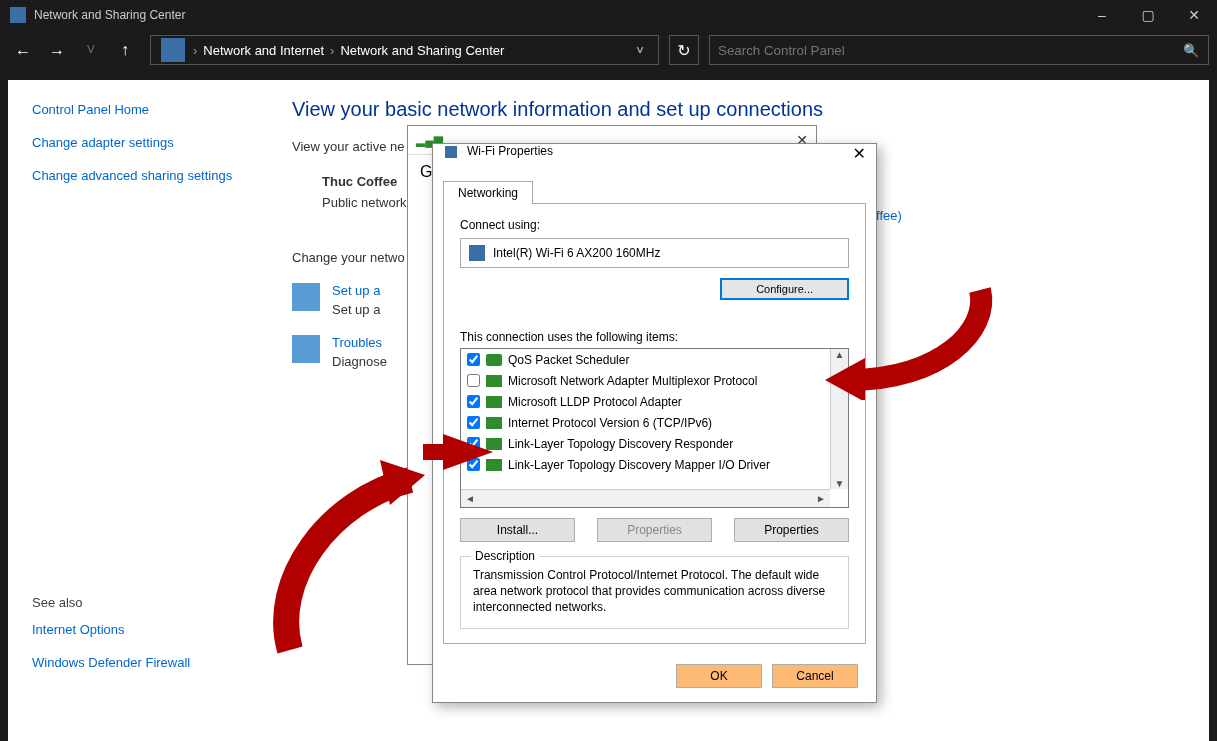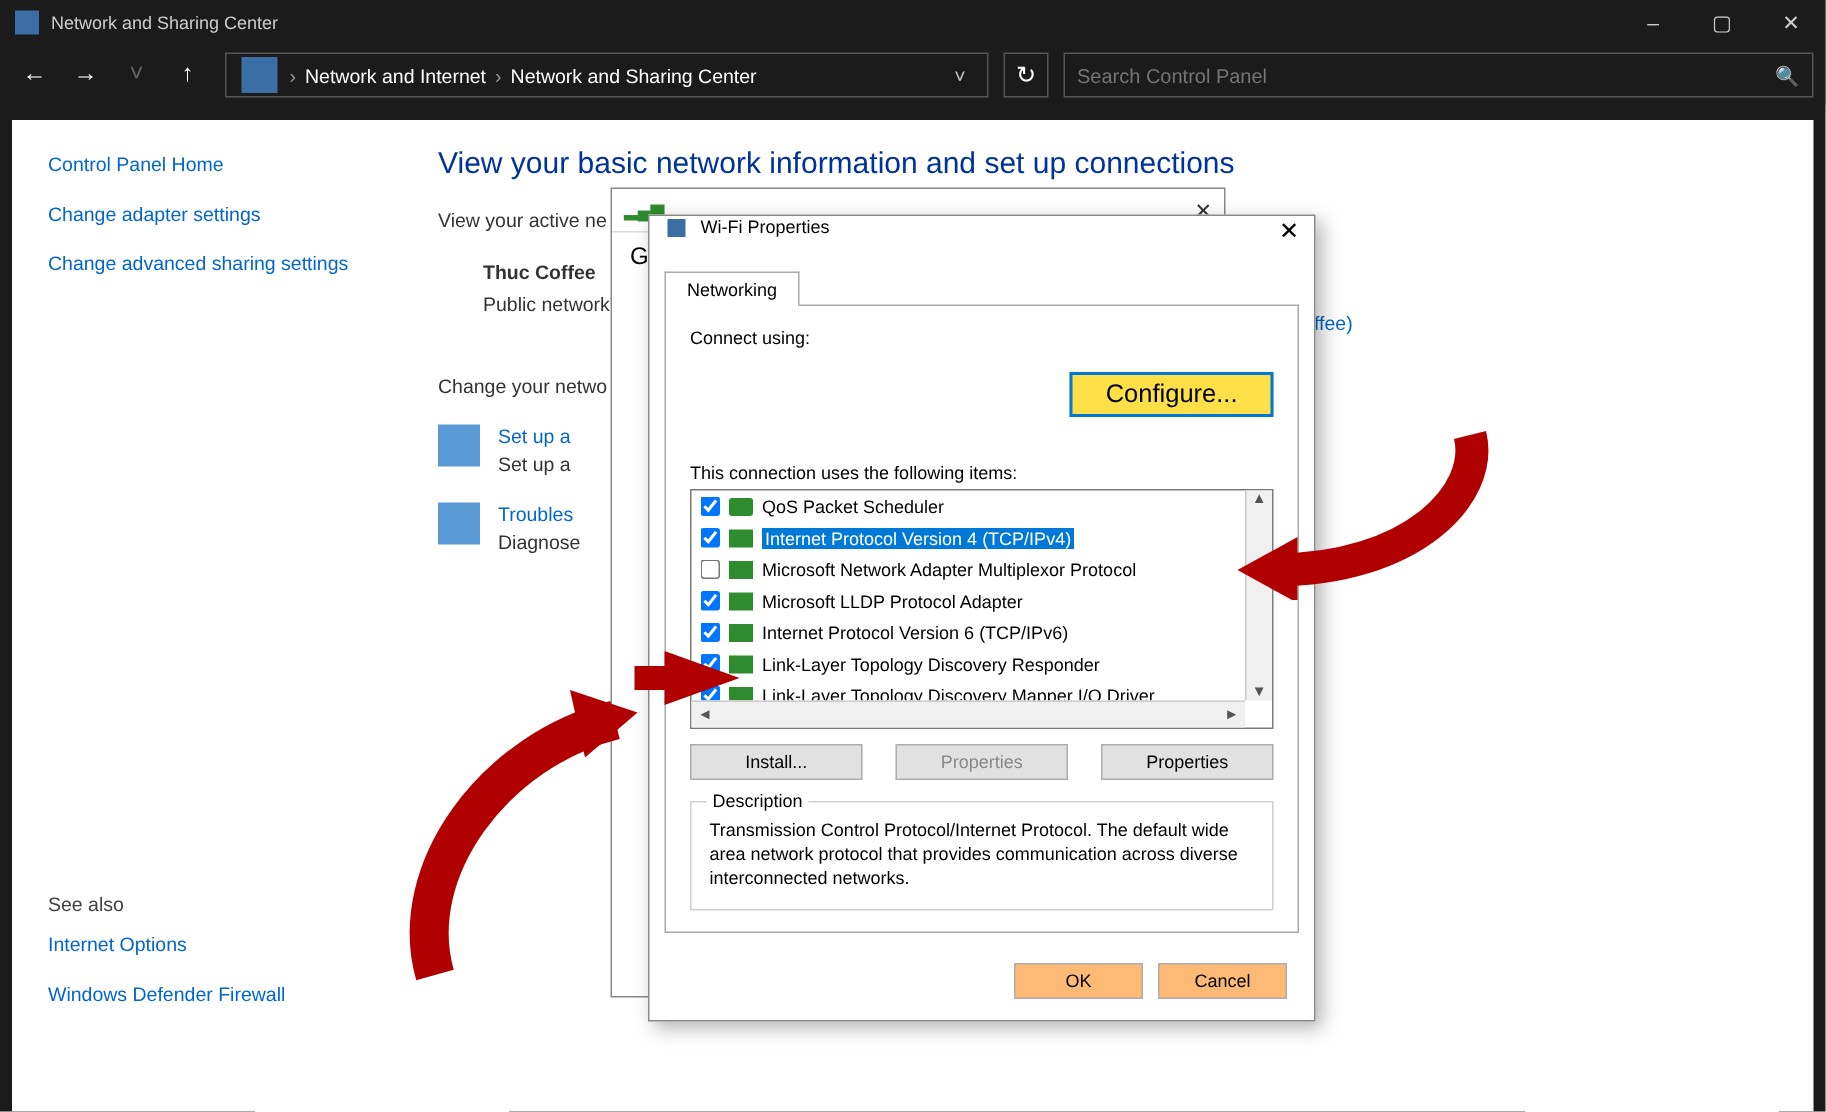--- a/index.html
+++ b/index.html
@@ -57,21 +57,21 @@
   .wifi-props { position:absolute; left:432px; top:143px; width:445px; background:#fff; border:1px solid #888; z-index:10; font-size:12px; box-shadow: 4px 4px 12px rgba(0,0,0,.3); }
   .wifi-props .dlg-title { height:30px; display:flex; align-items:flex-start; padding:0 10px; font-size:12px; }
   .wifi-props .dlg-title .t-icon { width:16px; height:16px; margin-right:8px; display:inline-block; }
   .wifi-props .dlg-title .close { margin-left:auto; font-size:16px; }
   .wifi-props .tabs { padding: 6px 10px 0 10px; }
   .wifi-props .tab { display:inline-block; border:1px solid #aaa; border-bottom:none; padding:4px 14px; background:#fff; position:relative; top:1px; }
   .wifi-props .tabbody { border:1px solid #aaa; margin:0 10px 10px 10px; padding:14px 16px; }
   .connectlabel { margin-bottom:6px; }
   .adapterbox { border:1px solid #aaa; padding:6px 8px; display:flex; align-items:center; gap:8px; }
   .adaptericon { width:16px; height:16px; background:#3b6ea5; }
-  .configurebtn { float:right; margin-top:10px; padding:3px 22px; border:2px solid #0078d7; background:#fde047; font-size:17px; }
+  .configurebtn { float:right; margin-top:10px; padding:3px 34px; border:2px solid #0078d7; background:#e5e5e5; font-size:11px; }
   .itemslabel { clear:both; padding-top:30px; margin-bottom:4px; }
   .itemsbox { border:1px solid #7a7a7a; height:160px; position:relative; }
   .itemsbox .list { position:absolute; inset:0 18px 18px 0; overflow:hidden; }
   .itemsbox .row { display:flex; align-items:center; gap:6px; margin:0; padding:1px 6px; font-size:12px; height:21px; }
   .itemsbox .row input[type=checkbox]{ margin:0; }
   .itemsbox .row .ico { width:16px; height:12px; display:inline-block; }
   .itemsbox .row .ico.net { background:#2e8b2e; }
   .itemsbox .row .ico.sched { background:#2e8b2e; border-radius:2px; }
   .itemsbox .row.selected span.lbl { background:#0078d7; color:#fff; padding:0 2px; }
   .itemsbox .vscroll { position:absolute; right:0; top:0; bottom:18px; width:18px; background:#f0f0f0; border-left:1px solid #ccc; display:flex; flex-direction:column; justify-content:space-between; align-items:center; }
@@ -183,33 +183,32 @@
         </svg>
     </span>
     <span>Wi-Fi Properties</span>
     <span class="close">✕</span>
   </div>
   <div class="tabs">
     <span class="tab">Networking</span>
   </div>
   <div class="tabbody">
     <div class="connectlabel">Connect using:</div>
+    <div class="adapterbox">
+      <span class="adaptericon"></span>
+      <span>Intel(R) Wi-Fi 6 AX200 160MHz</span>
+    </div>
     <button class="configurebtn">Configure...</button>
     <div class="itemslabel">This connection uses the following items:</div>
     <div class="itemsbox">
       <div class="list" id="items-list">
           <div class="row">
             <input type="checkbox" checked="" style="">
             <span class="ico sched"></span>
             <span class="lbl">QoS Packet Scheduler</span>
-          </div>
-          <div class="row selected">
-            <input type="checkbox" checked="" style="">
-            <span class="ico net"></span>
-            <span class="lbl">Internet Protocol Version 4 (TCP/IPv4)</span>
           </div>
           <div class="row">
             <input type="checkbox" style="">
             <span class="ico net"></span>
             <span class="lbl">Microsoft Network Adapter Multiplexor Protocol</span>
           </div>
           <div class="row">
             <input type="checkbox" checked="" style="">
             <span class="ico net"></span>
             <span class="lbl">Microsoft LLDP Protocol Adapter</span>

